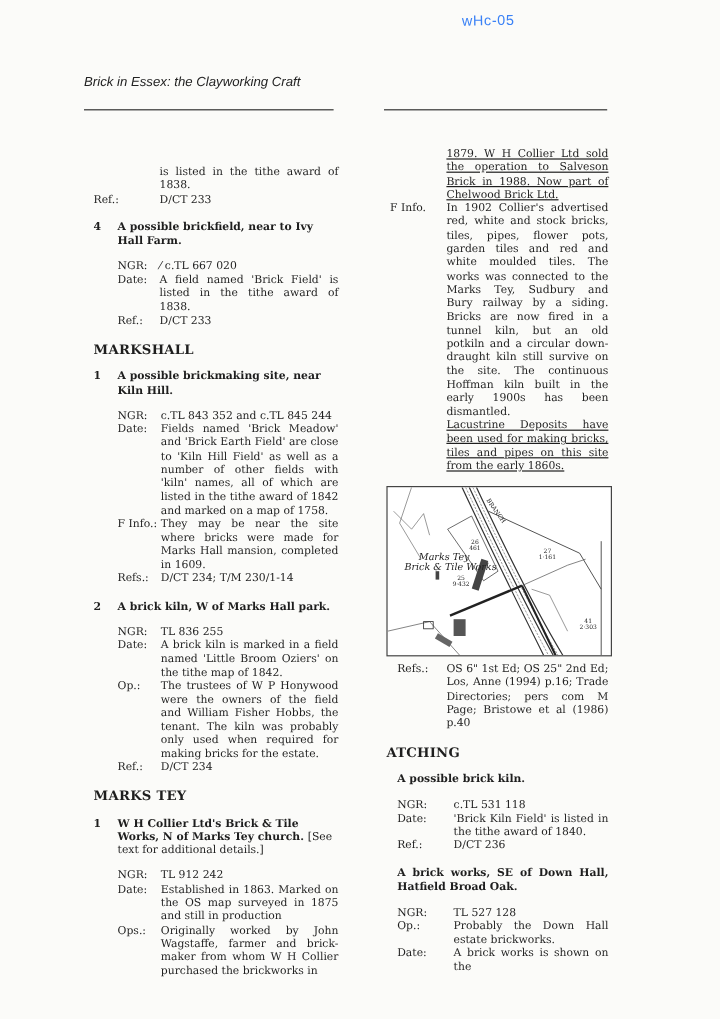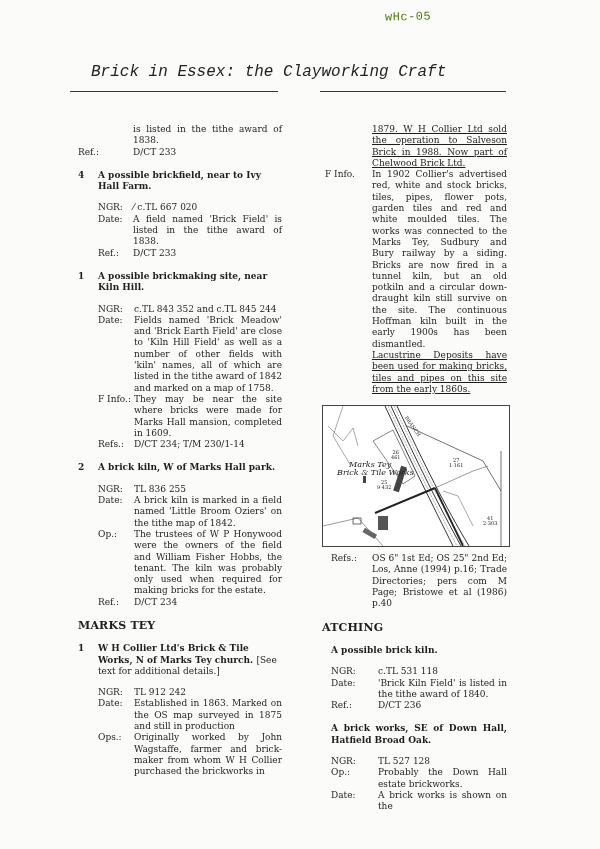--- a/index.html
+++ b/index.html
@@ -1,26 +1,26 @@
 <!DOCTYPE html>
 <html><head>
 <meta charset="utf-8">
 <style>
   html, body { margin:0; padding:0; }
   body { width:600px; height:849px; background:#fbfbf9; position:relative; overflow:hidden;
          font-family:"DejaVu Serif", serif; color:#1e1e1e; }
-  .handwriting { position:absolute; left:385px; top:10px; font-family:Liberation Mono, monospace;
-                 font-size:12px; color:#4d7c0f; letter-spacing:0.5px; transform:rotate(-1deg); }
-  .running-head { position:absolute; left:70px; top:63px; font-family:Liberation Mono, monospace;
-                  font-style:italic; font-size:16px; color:#222;margin-left:21px; }
+  .handwriting { position:absolute; left:385px; top:10px; font-family:Liberation Sans, sans-serif;
+                 font-size:12px; color:#3b82f6; letter-spacing:0.5px; transform:rotate(-1deg); }
+  .running-head { position:absolute; left:70px; top:63px; font-family:Liberation Sans, sans-serif;
+                  font-style:italic; font-size:11px; color:#222; }
   .rule { position:absolute; top:91px; height:1px; background:#333; }
   .rule.left { left:70px; width:208px; }
   .rule.right { left:320px; width:186px; }
   .col { position:absolute; font-size:9px; line-height:11.3px; }
-  .col.left { left:78px; top:124px; width:204px; }
+  .col.left { left:78px; top:139px; width:204px; }
   .col.right { left:325px; top:124px; width:182px; }
   .row { display:flex; }
   .lbl { width:55px; flex:0 0 55px; }
   .col.right .lbl { width:47px; flex:0 0 47px; }
   .val { flex:1; text-align:justify; }
   .indent { padding-left:55px; }
   .col.right .indent { padding-left:47px;text-decoration:underline; }
   .entry-title { display:flex; font-weight:bold; margin-top:12px; margin-bottom:10px; }
   .entry-title .num { width:20px; flex:0 0 20px; }
   .entry-title .txt { flex:1; }
@@ -62,20 +62,21 @@
     <div class="row">
         <span class="lbl" style="width:35px;flex-basis:35px">Date:</span>
         <span class="val">A field named 'Brick Field' is listed in the tithe award of 1838.</span>
       </div>
     <div class="row">
         <span class="lbl" style="width:35px;flex-basis:35px">Ref.:</span>
         <span class="val">D/CT 233</span>
       </div>
   </div>
 
+  <div class="section">MARKSHALL</div>
 
   <div class="entry-title">
     <span class="num">1</span>
     <span class="txt">A possible brickmaking site, near Kiln Hill.</span>
   </div>
   <div style="padding-left:20px">
     <div class="row">
         <span class="lbl" style="width:36px;flex-basis:36px">NGR:</span>
         <span class="val">c.TL 843 352 and c.TL 845 244</span>
       </div>

